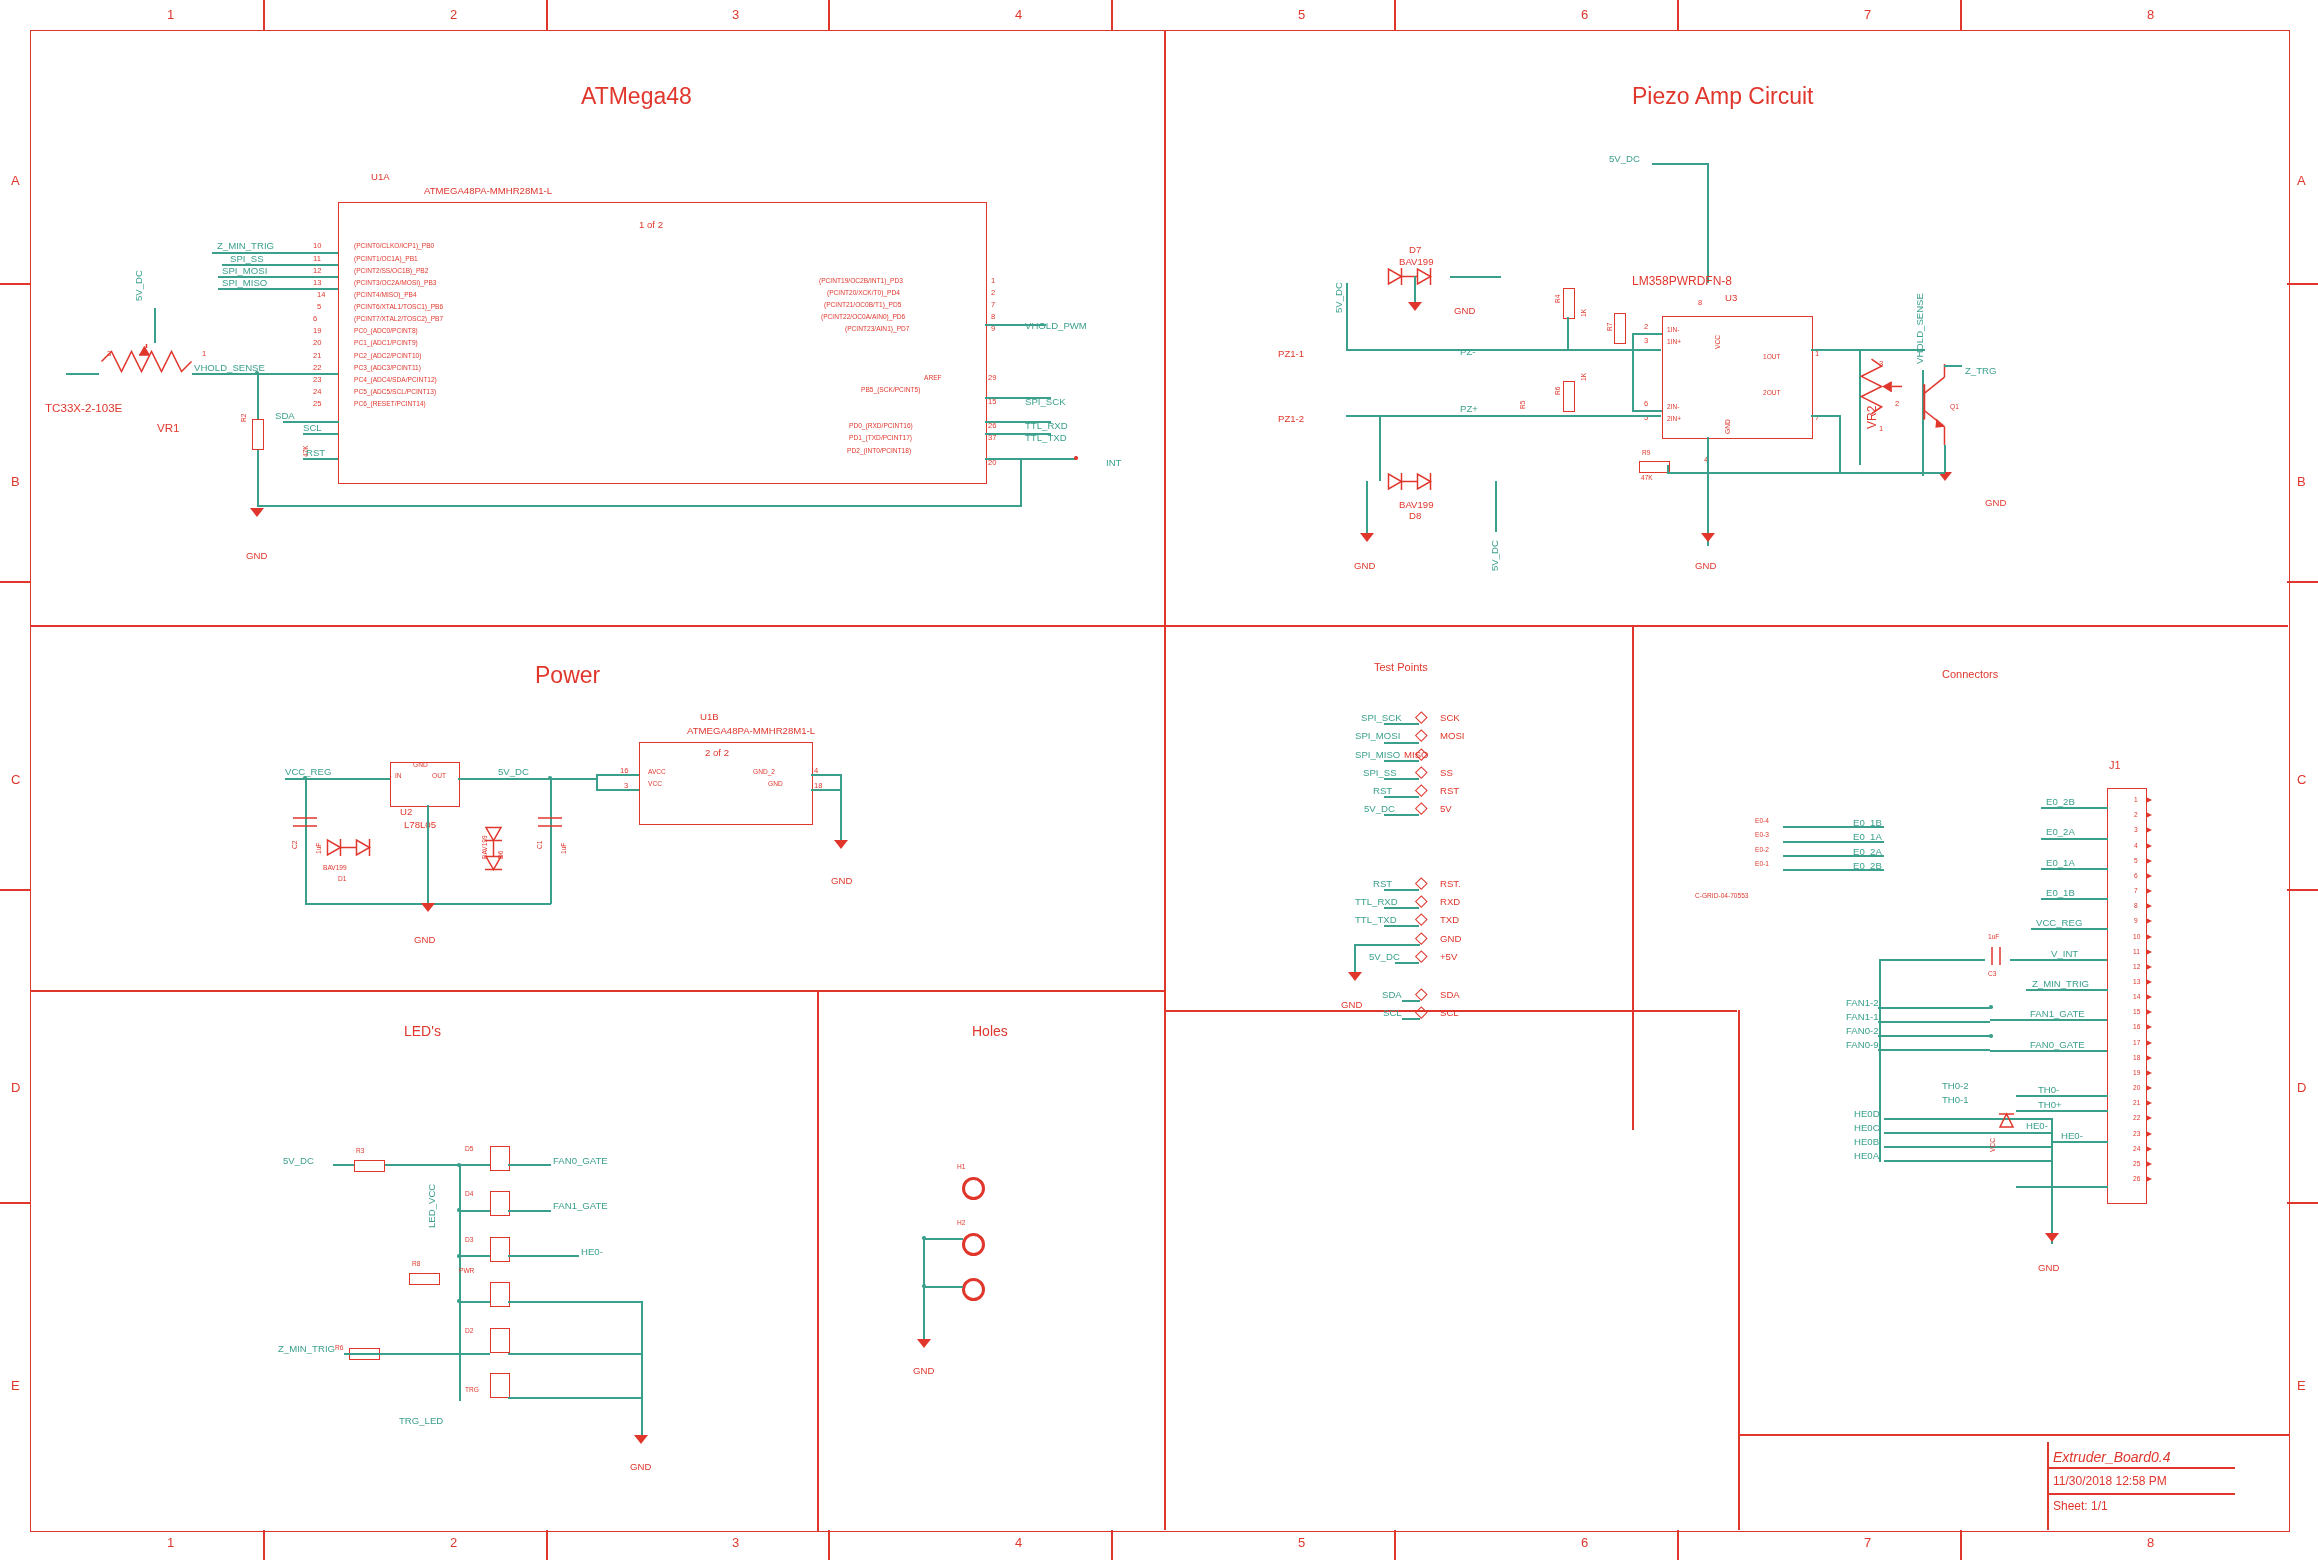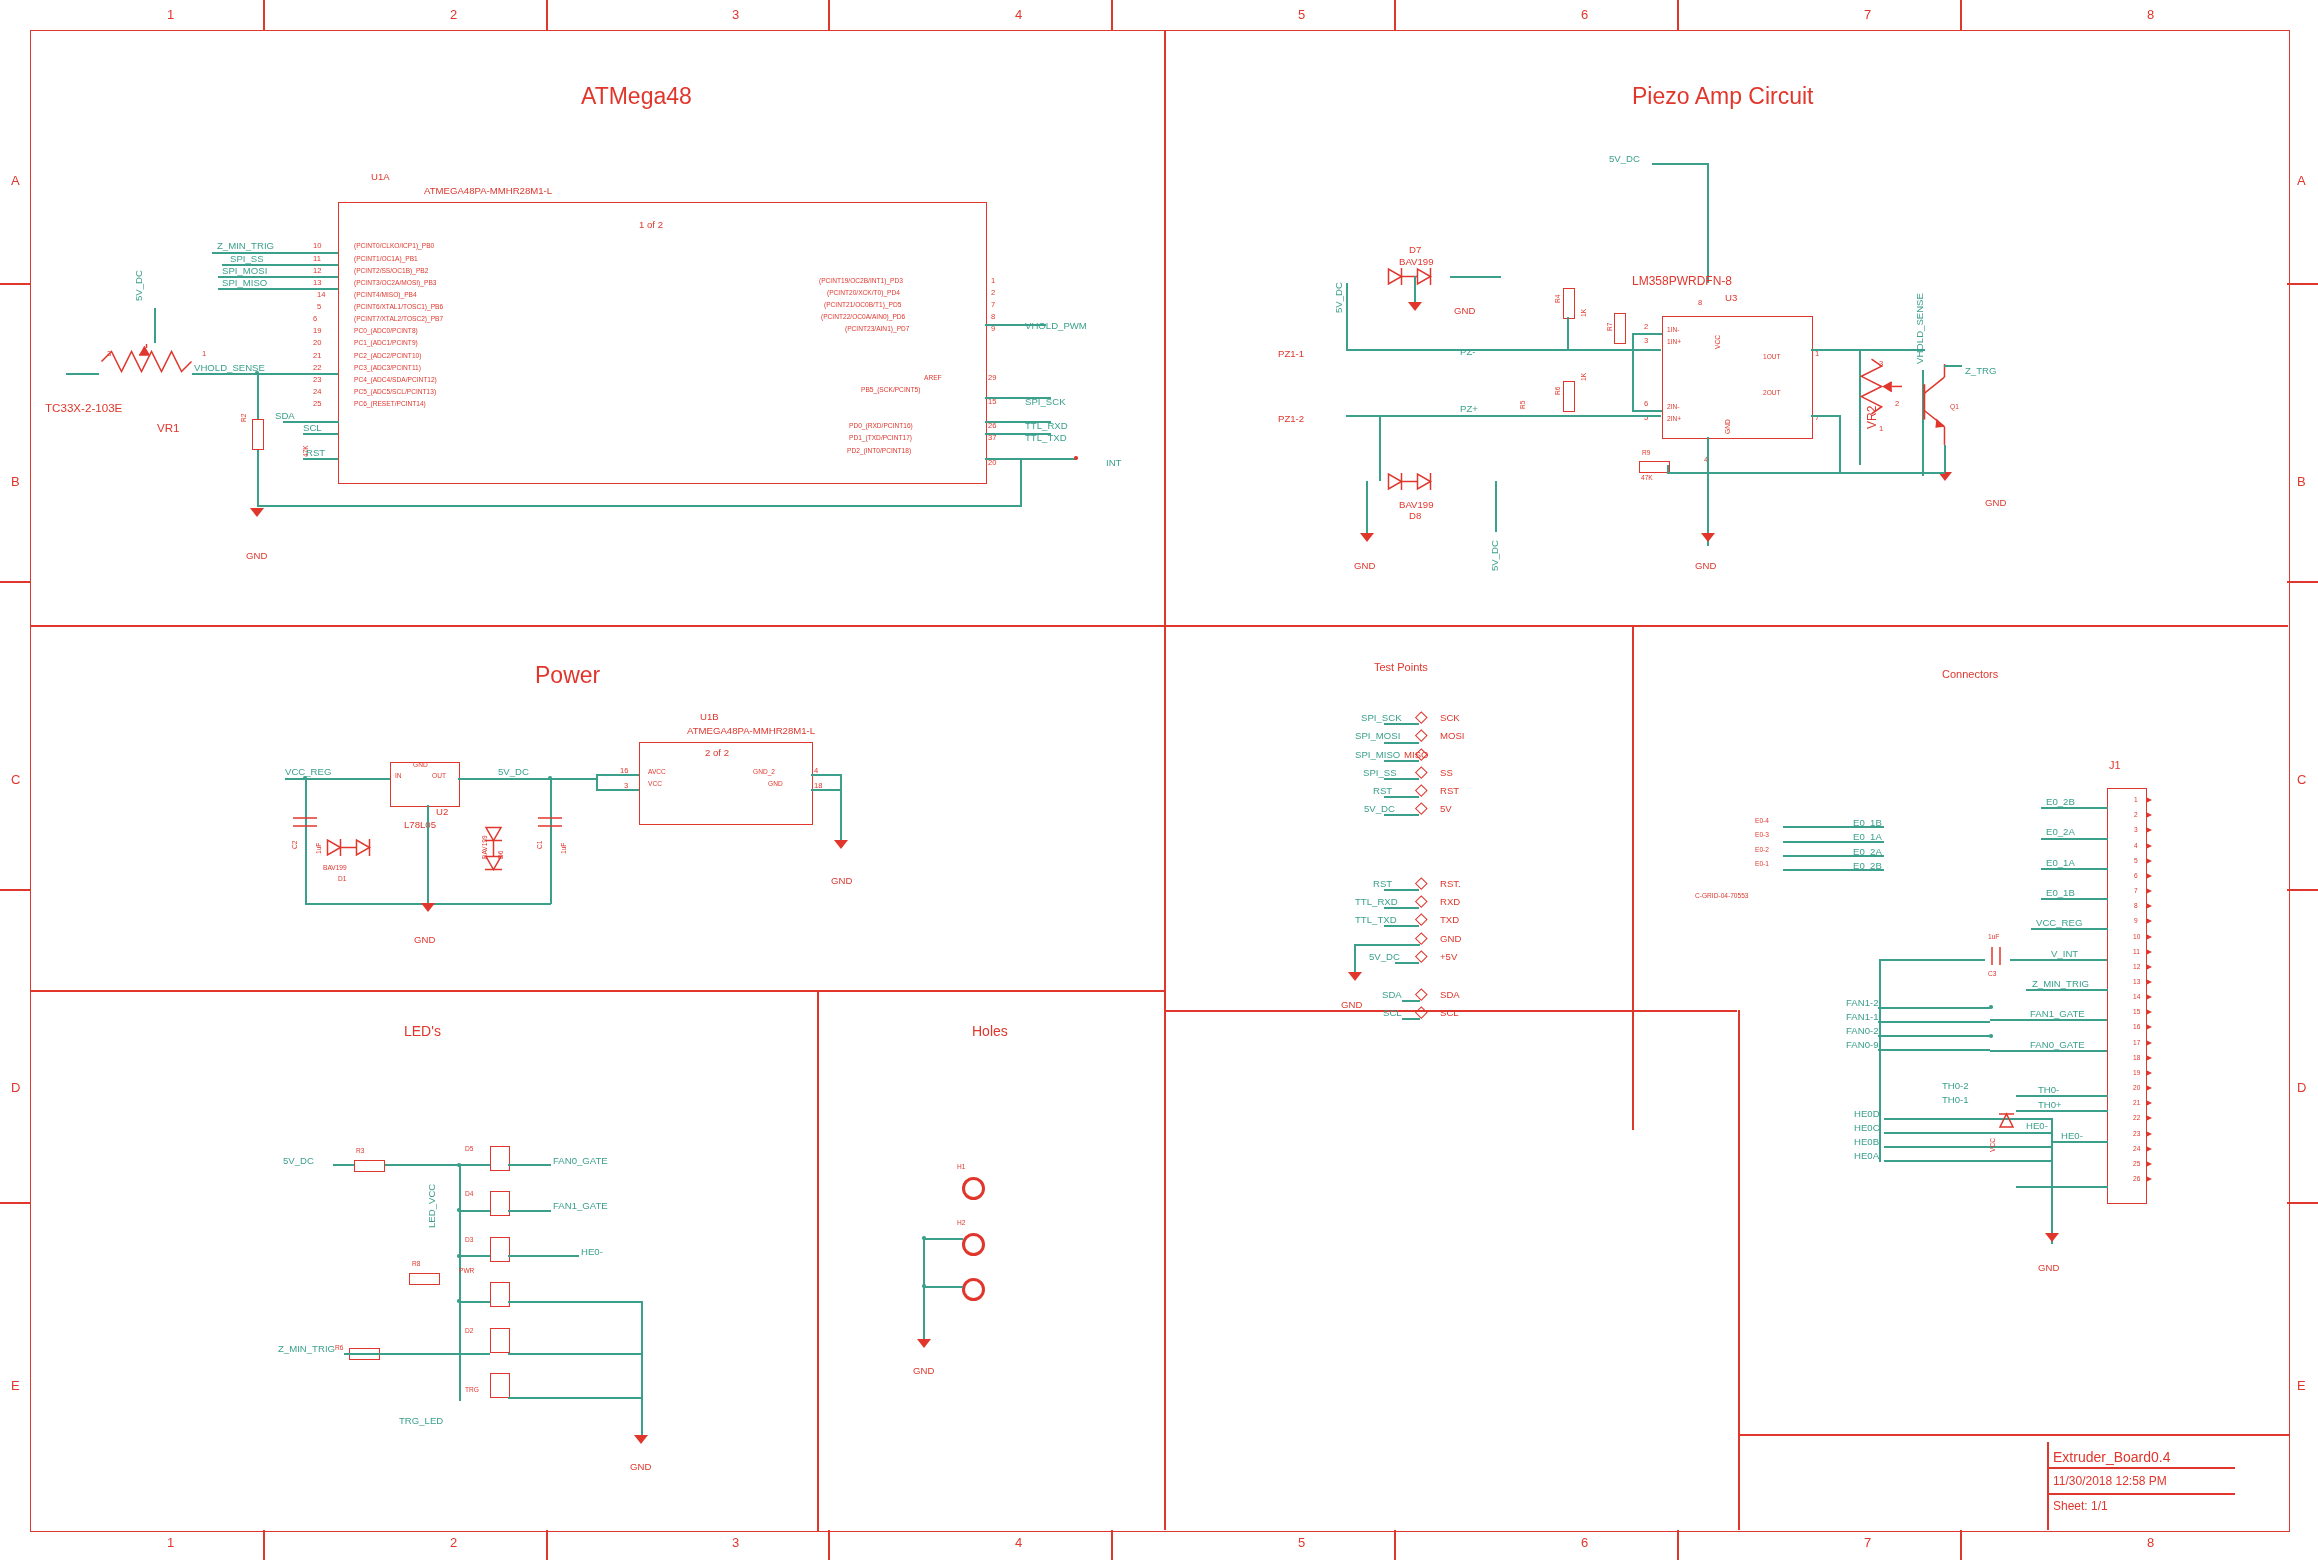--- a/index.html
+++ b/index.html
@@ -356,21 +356,21 @@
   <div class="wire wireh" style="left:811px;top:774px;width:30px;"></div>
   <div class="wire wireh" style="left:811px;top:789px;width:30px;"></div>
   <div class="wire wirev" style="left:840px;top:774px;height:66px;"></div>
   <div class="gndsym" style="left:834px;top:840px;"></div>
   <div class="txt" style="left:831px;top:876px;">GND</div>
 
   <div class="box" style="left:390px;top:762px;width:68px;height:43px;"></div>
   <div class="txt xsmall" style="left:395px;top:773px;">IN</div>
   <div class="txt xsmall" style="left:432px;top:773px;">OUT</div>
   <div class="txt xsmall" style="left:413px;top:762px;">GND</div>
-  <div class="txt" style="left:436px;top:807px;">U2</div>
+  <div class="txt" style="left:400px;top:807px;">U2</div>
   <div class="txt" style="left:404px;top:820px;">L78L05</div>
   <div class="net" style="left:285px;top:767px;">VCC_REG</div>
   <div class="net" style="left:498px;top:767px;">5V_DC</div>
   <div class="wire wireh" style="left:285px;top:778px;width:105px;"></div>
   <div class="wire wireh" style="left:458px;top:778px;width:138px;"></div>
   <div class="dot" style="left:303px;top:776px;"></div>
   <div class="dot" style="left:548px;top:776px;"></div>
   <div class="wire wirev" style="left:305px;top:778px;height:126px;"></div>
   <div class="wire wirev" style="left:550px;top:778px;height:126px;"></div>
   <div class="wire wireh" style="left:305px;top:903px;width:246px;"></div>
@@ -682,21 +682,21 @@
   </svg>
   <div class="txt xsmall" style="left:1988px;top:934px;">1uF</div>
   <div class="txt xsmall" style="left:1988px;top:971px;">C3</div>
 
   <div class="wire wirev" style="left:1879px;top:960px;height:202px;"></div>
   <div class="wire wireh" style="left:1879px;top:959px;width:106px;"></div>
   <div class="wire wirev" style="left:2051px;top:1118px;height:126px;"></div>
   <div class="gndsym" style="left:2045px;top:1233px;"></div>
   <div class="txt" style="left:2038px;top:1263px;">GND</div>
 
-  <div class="txt" style="left:2053px;top:1450px;font-size:14px;">Extruder_Board0.4</div>
+  <div class="txt" style="left:2053px;top:1450px;font-size:14px;font-style:italic;">Extruder_Board0.4</div>
   <div class="rline rh" style="left:2048px;top:1467px;width:187px;"></div>
   <div class="txt" style="left:2053px;top:1475px;font-size:12px;">11/30/2018 12:58 PM</div>
   <div class="rline rh" style="left:2048px;top:1493px;width:187px;"></div>
   <div class="txt" style="left:2053px;top:1500px;font-size:12px;">Sheet:  1/1</div>
   <div class="rline rv" style="left:2047px;top:1442px;height:88px;"></div>
 
 </div>
 
 
 </body></html>

